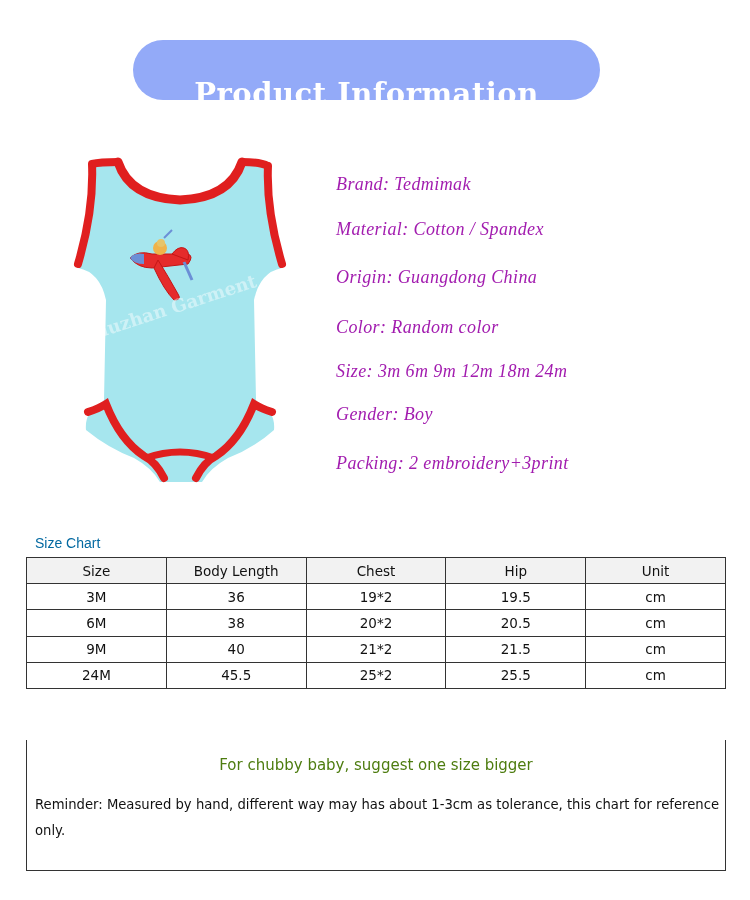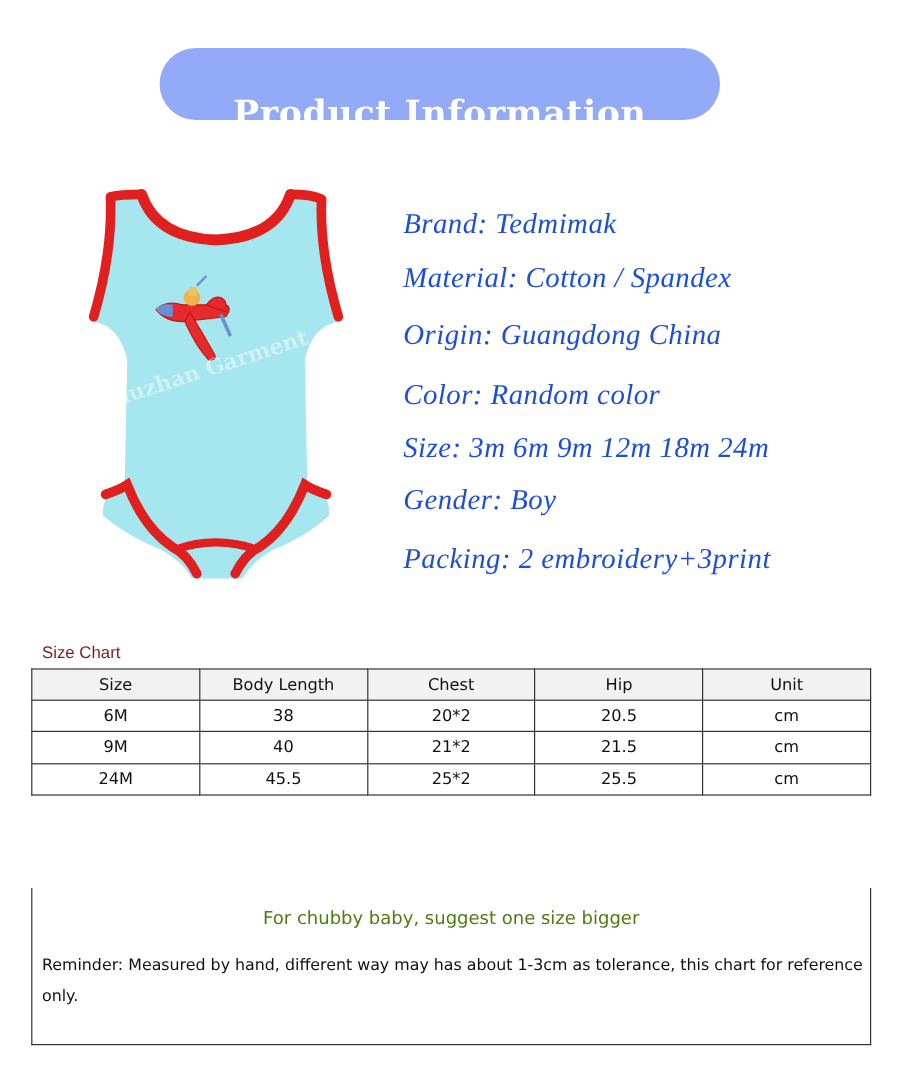--- a/index.html
+++ b/index.html
@@ -15,25 +15,25 @@
       font-family: "DejaVu Serif", serif; font-weight: bold; font-size: 29px;
       color: #ffffff; letter-spacing: 0.5px; margin-top: 48px;
     }
 
     .product-image { position: absolute; left: 60px; top: 150px; width: 240px; height: 340px; }
 
     .specs { position: absolute; left: 336px; top: 170px; }
     .spec-line {
       position: absolute; left: 0; white-space: nowrap;
       font-family: "Liberation Serif", serif; font-style: italic;
-      font-size: 24px; color: #1d4ed8; letter-spacing: 0.4px;
+      font-size: 18px; color: #a21caf; letter-spacing: 0.4px;
     }
 
     .size-chart-label {
-      position: absolute; left: 35px; top: 535px; font-size: 14px; color: #7f1d1d;
+      position: absolute; left: 35px; top: 535px; font-size: 14px; color: #0369a1;
     }
 
     table.size-table {
       position: absolute; left: 26px; top: 557px; width: 700px;
       border-collapse: collapse; table-layout: fixed;
       font-family: "DejaVu Sans", sans-serif; font-size: 13.5px; color: #111; padding-left: 40px;
     }
     table.size-table th, table.size-table td {
       border: 1px solid #333; text-align: center; height: 26.2px;
       font-weight: normal; padding: 0;
@@ -114,20 +114,27 @@
     <tr>
       <th>Size</th>
       <th>Body Length</th>
       <th>Chest</th>
       <th>Hip</th>
       <th>Unit</th>
     </tr>
   </thead>
   <tbody>
     <tr>
+      <td>3M</td>
+      <td>36</td>
+      <td>19*2</td>
+      <td>19.5</td>
+      <td>cm</td>
+    </tr>
+    <tr>
       <td>6M</td>
       <td>38</td>
       <td>20*2</td>
       <td>20.5</td>
       <td>cm</td>
     </tr>
     <tr>
       <td>9M</td>
       <td>40</td>
       <td>21*2</td>

